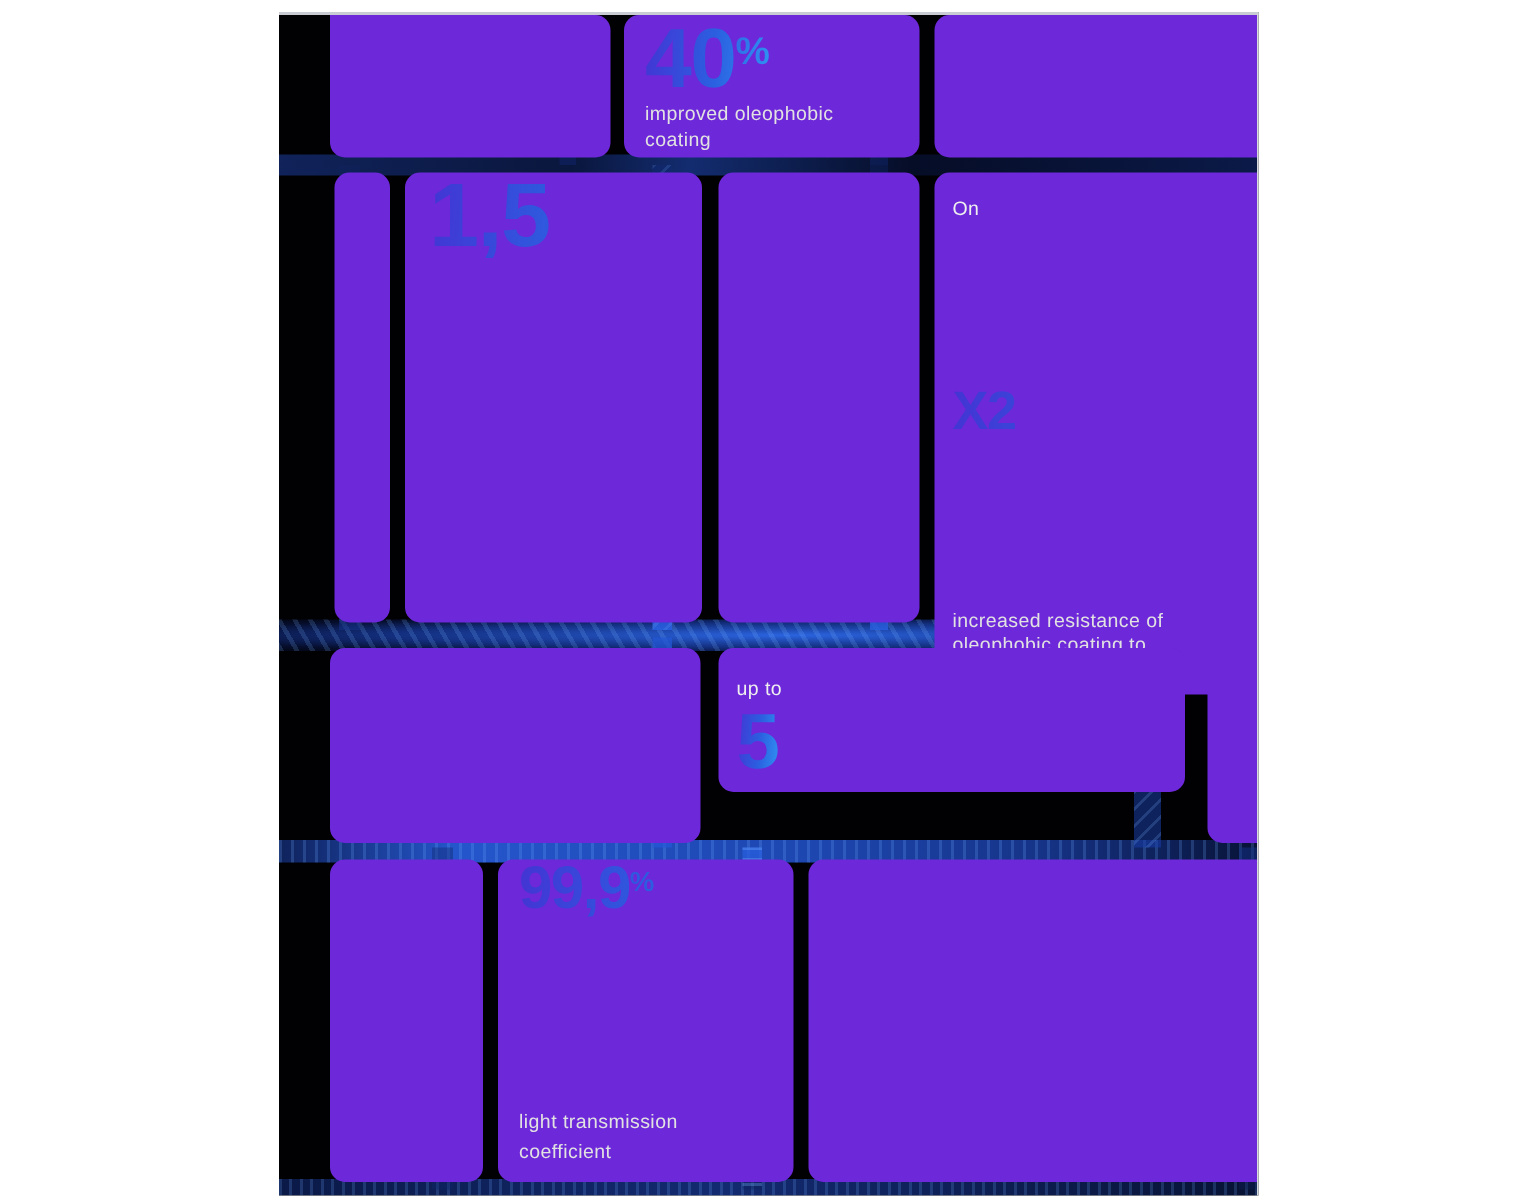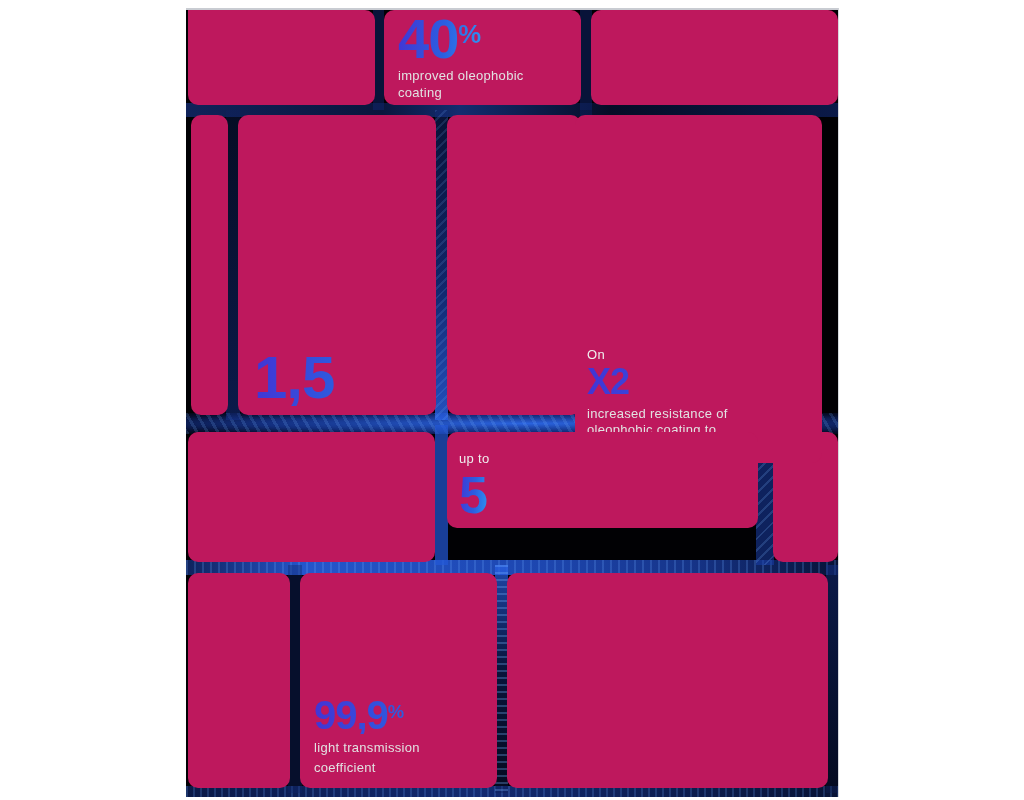--- a/index.html
+++ b/index.html
@@ -37,41 +37,41 @@
     background:
       repeating-linear-gradient(135deg,rgba(120,180,255,.2) 0 2px,transparent 2px 8px),
       rgba(26,62,170,.55);}
   .g-v8{left:102px;top:555px;width:14px;height:228px;background:rgba(16,38,105,.4);}
   .g-v9{left:309px;top:555px;width:13px;height:228px;
     background:
       repeating-linear-gradient(180deg,rgba(120,180,255,.3) 0 2px,transparent 2px 7px),
       linear-gradient(180deg,rgba(40,95,225,.75),rgba(18,44,125,.45) 45%,rgba(12,30,85,.35));}
   .g-v10{left:640px;top:555px;width:12px;height:228px;background:linear-gradient(180deg,rgba(20,50,140,.5),rgba(12,30,85,.35));}
   
-  .card{position:absolute;background:#be185d;border-radius:10px;box-sizing:border-box;
-    color:#e8e8e8;}
-  .card.flex-b{display:flex;flex-direction:column;justify-content:flex-end;}
+  .card{position:absolute;background:#6d28d9;border-radius:10px;box-sizing:border-box;
+    color:#e8e8e8;margin-left:32px;}
+  .card.flex-b{display:flex;flex-direction:column;justify-content:space-between;}
   .kicker{font-size:13px;letter-spacing:.3px;color:#efefef;margin-bottom:3px;}
   .num{font-weight:700;line-height:.95;letter-spacing:-1px;
     background:linear-gradient(95deg,#4334d4 0%,#2b5fe0 55%,#2f93f2 100%);
     -webkit-background-clip:text;background-clip:text;color:transparent;display:inline-block;}
   .num sup{font-size:.46em;letter-spacing:0;vertical-align:.6em;}
   .label{font-size:13px;letter-spacing:.3px;line-height:1.27;color:#e2e2e2;}
   
   .c-a{left:2px;top:0;width:187px;height:95px;border-top-left-radius:0;}
   .c-b{left:198px;top:0;width:197px;height:95px;padding:2px 0 0 14px;}
   .c-b .num{font-size:56px;}
   .c-b .label{max-width:152px;margin-top:3px;}
   .c-c{left:405px;top:0;width:247px;height:95px;}
   .c-d{left:5px;top:105px;width:37px;height:300px;}
   .c-e{left:52px;top:105px;width:198px;height:300px;padding:0 16px 9px 16px;}
   .c-e .num{font-size:60px;}
   .c-e .label{max-width:164px;margin-top:5px;}
   .c-f{left:261px;top:105px;width:134px;height:300px;}
-  .c-g{left:389px;top:105px;width:247px;height:348px;padding:0 12px 8px 12px;}
+  .c-g{left:405px;top:105px;width:247px;height:348px;padding:16px 12px 8px 12px;}
   .c-g .num{font-size:36px;}
   .c-g .label{max-width:158px;margin-top:6px;}
   .c-h{left:2px;top:422px;width:247px;height:130px;}
   .c-i{left:261px;top:422px;width:311px;height:96px;padding:19px 12px 0 12px;}
   .c-i .num{font-size:52px;margin:2px 0 1px 0;}
   .c-i .label{max-width:240px;margin-top:4px;}
   .c-j{left:587px;top:422px;width:65px;height:130px;}
   .c-k{left:2px;top:563px;width:102px;height:215px;}
   .c-l{left:114px;top:563px;width:197px;height:215px;padding:0 14px 10px 14px;}
   .c-l .num{font-size:40px;}

